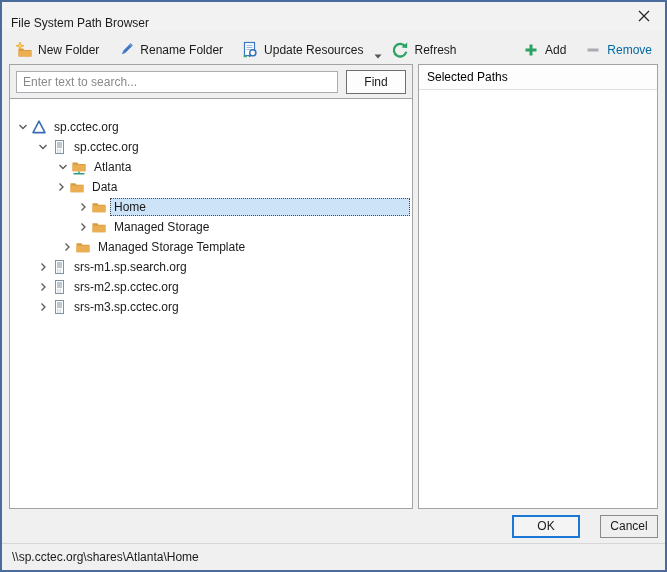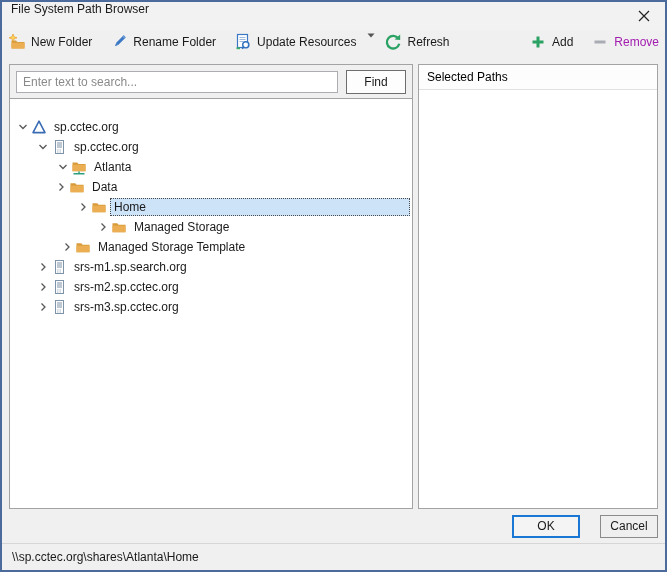--- a/index.html
+++ b/index.html
@@ -8,31 +8,31 @@
 
   .window {
     width:667px; height:572px;
     border:2px solid #4a6b9b;
     background:#f0f0f0;
     display:flex; flex-direction:column;
     overflow:hidden;
   }
 
   
-  .titlebar { height:28px; flex:0 0 28px; display:flex; align-items:flex-start; background:#f2f2f2; }
+  .titlebar { height:28px; flex:0 0 28px; display:flex; align-items:flex-end; background:#f2f2f2; }
   .titlebar .title { padding-left:9px; flex:1; color:#1a1a1a; }
   .close-btn { width:42px; height:28px; display:flex; align-items:center; justify-content:center; cursor:default; }
 
   
-  .toolbar { height:32px; flex:0 0 32px; display:flex; align-items:flex-start; padding:0 1px; background:#f0f0f0; }
+  .toolbar { height:32px; flex:0 0 32px; display:flex; align-items:flex-end; padding:0 8px; background:#f0f0f0; }
   .tb-btn { display:flex; align-items:center; gap:5px; padding:3px 5px; border-radius:2px; white-space:nowrap; }
   .tb-btn + .tb-btn { margin-left:8px; }
   .tb-caret { display:flex; align-items:center; padding:3px 4px; margin-left:2px; }
   .tb-spacer { flex:1; }
-  .tb-btn.disabled { color:#a21caf; }
+  .tb-btn.disabled { color:#0369a1; }
   .tb-icon { display:inline-flex; width:18px; height:18px; align-items:center; justify-content:center; }
 
   
   .main { flex:1 1 auto; display:flex; padding:2px 7px 0 7px; background:#f0f0f0; min-height:0; }
   .left-panel { width:404px; flex:0 0 404px; border:1px solid #a3a3a3; display:flex; flex-direction:column; background:#fff; margin-right:5px; }
   .search-row { height:34px; flex:0 0 34px; background:#f0f0f0; border-bottom:1px solid #a3a3a3; display:flex; align-items:center; padding:0 6px; gap:8px; }
   .search-input { flex:1; height:22px; border:1px solid #abadb3; background:#fff; padding:0 6px; font-family:"Liberation Sans", sans-serif; font-size:12px; color:#1a1a1a; outline:none; }
   .search-input::placeholder { color:#8a8a8a; }
   .find-btn { width:60px; height:24px; background:#fdfdfd; border:1px solid #6e6e6e; font-family:"Liberation Sans", sans-serif; font-size:12px; color:#1a1a1a; }
 
@@ -232,21 +232,21 @@
             <span class="node-icon">
               <svg width="16" height="16" viewBox="0 0 16 16">
                 <path d="M1.5 4.2 L6.2 4.2 L7.6 5.8 L14.5 5.8 L14.5 13.2 L1.5 13.2 Z" fill="#d79b3c"></path>
                 <rect x="1.5" y="6.6" width="13" height="6.6" fill="#ecae52"></rect>
               </svg>
             </span>
             <span class="node-fill">
               <span>Home</span>
             </span>
           </div>
-          <div class="tree-row" style="padding-left: 84px;">
+          <div class="tree-row" style="padding-left: 64px;">
             <span class="chev">
               <svg width="14" height="14" viewBox="0 0 14 14">
                 <polyline points="5.5,3.5 9,7 5.5,10.5" fill="none" stroke="#595959" stroke-width="1.3"></polyline>
               </svg>
             </span>
             <span class="node-icon">
               <svg width="16" height="16" viewBox="0 0 16 16">
                 <path d="M1.5 4.2 L6.2 4.2 L7.6 5.8 L14.5 5.8 L14.5 13.2 L1.5 13.2 Z" fill="#d79b3c"></path>
                 <rect x="1.5" y="6.6" width="13" height="6.6" fill="#ecae52"></rect>
               </svg>

